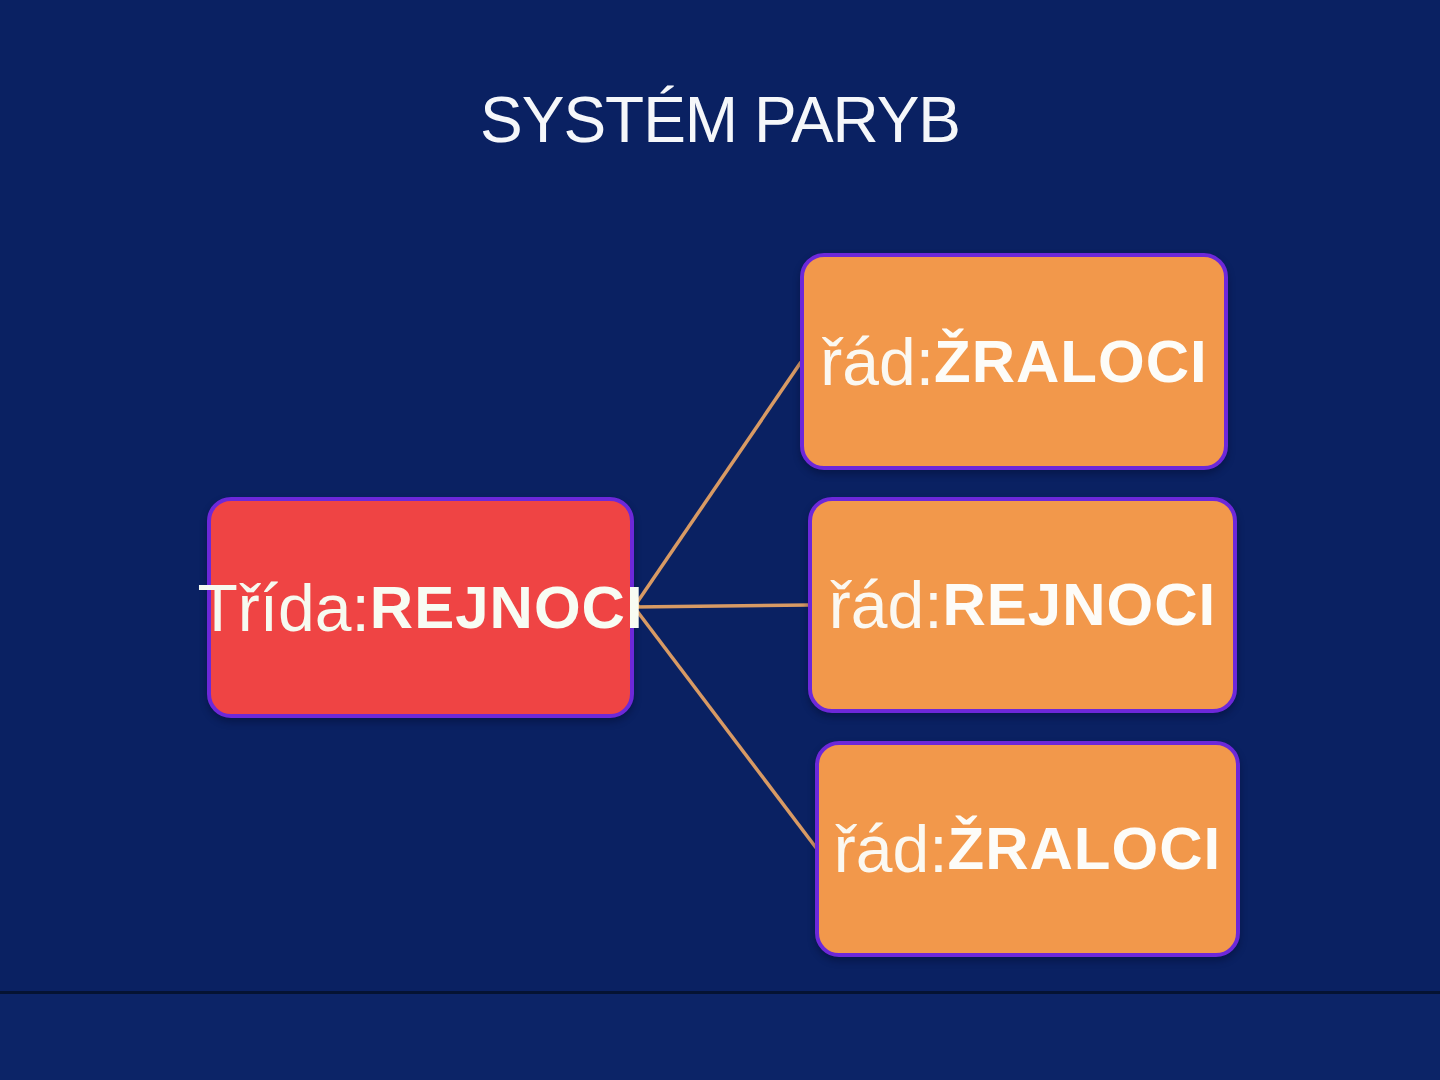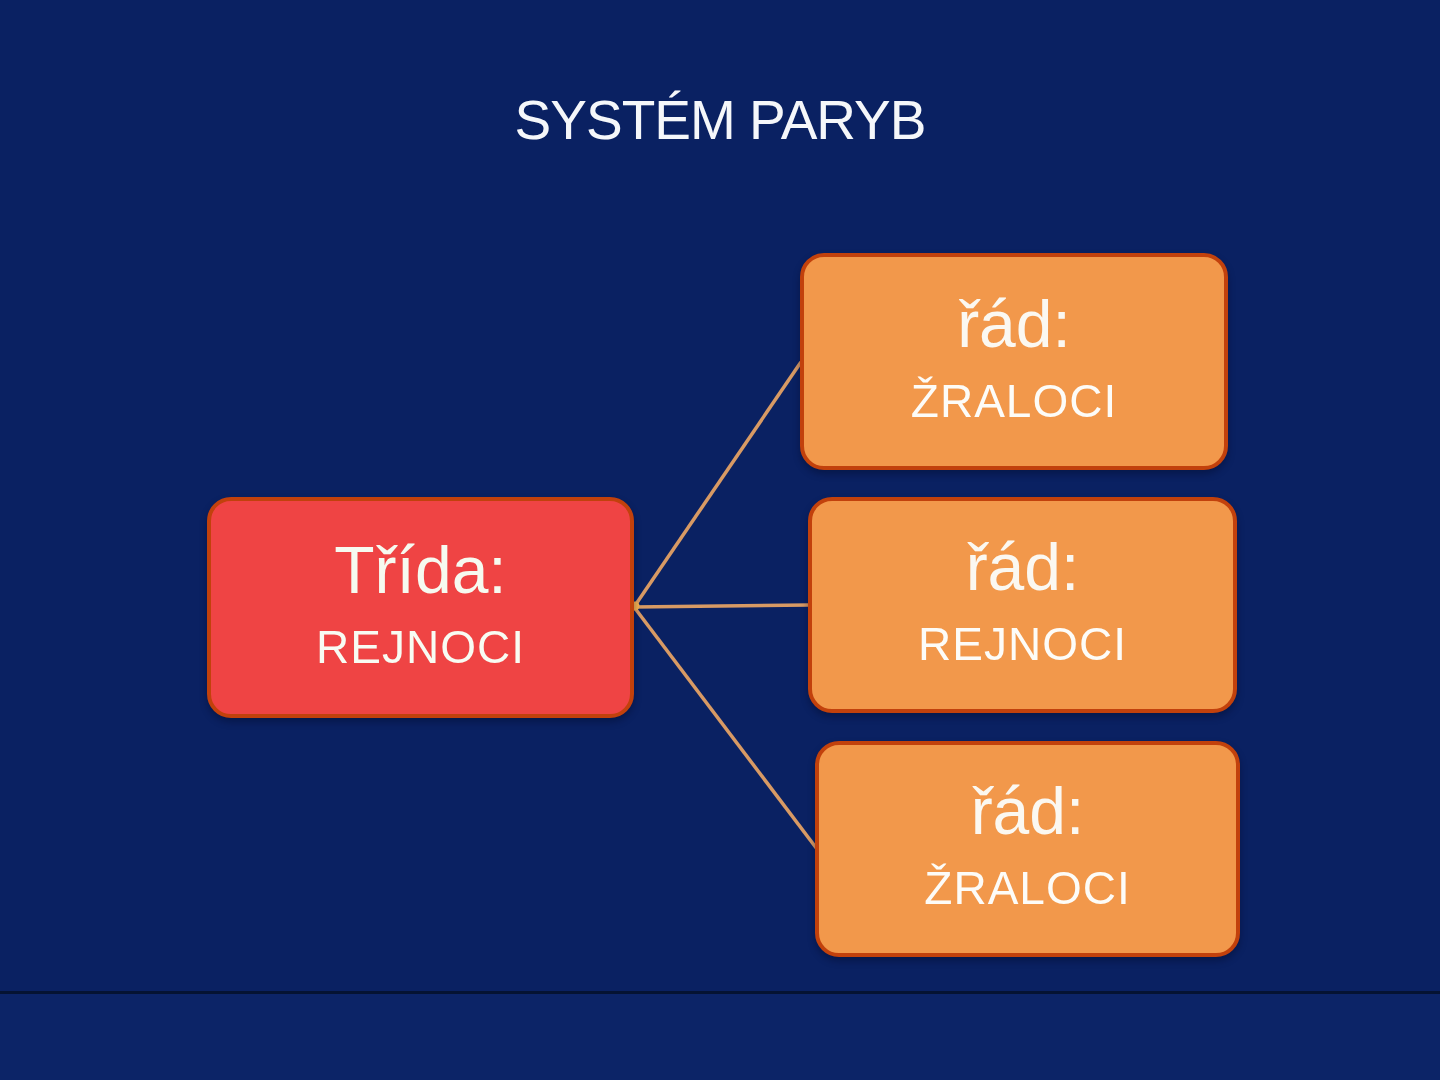--- a/index.html
+++ b/index.html
@@ -15,42 +15,42 @@
     overflow: hidden;
     font-family: "Liberation Sans", sans-serif;
   }
   .slide-title {
     position: absolute;
     left: 0;
     right: 0;
     top: 76px;
     text-align: center;
     color: #f5f7fa;
-    font-size: 55px;
+    font-size: 64px;
     font-weight: 400;
     letter-spacing: -1px;
     line-height: 88px;
     white-space: nowrap;
   }
   .connector-svg {
     position: absolute;
     left: 0;
     top: 0;
     width: 1440px;
     height: 1080px;
     z-index: 1;
   }
   .node {
     position: absolute;
     z-index: 2;
     box-sizing: border-box;
-    border: 4px solid #c2410c;
+    border: 4px solid #6d28d9;
     border-radius: 24px;
     display: flex;
-    flex-direction: column;
+    flex-direction: row;
     align-items: center;
     justify-content: center;
     box-shadow: 0 4px 7px rgba(0, 10, 40, 0.40);
   }
   .node-green {
     left: 207px;
     top: 497px;
     width: 427px;
     height: 221px;
     background: #ef4444;
@@ -63,22 +63,22 @@
   .node-orange.n3 { left: 815px; top: 741px; width: 425px; height: 216px; }
   .node-line-top {
     color: #fbf8f1;
     font-size: 66px;
     font-weight: 400;
     line-height: 78px;
     white-space: nowrap;
   }
   .node-line-main {
     color: #fdfcf8;
-    font-size: 46px;
-    font-weight: 400;
+    font-size: 60px;
+    font-weight: 700;
     line-height: 76px;
     letter-spacing: 1px;
     white-space: nowrap;
   }
   .node-green .node-line-top  { color: #f6faf0; }
   .node-green .node-line-main { color: #f8fcf3; }
   .bottom-separator {
     position: absolute;
     left: 0;
     top: 991px;

